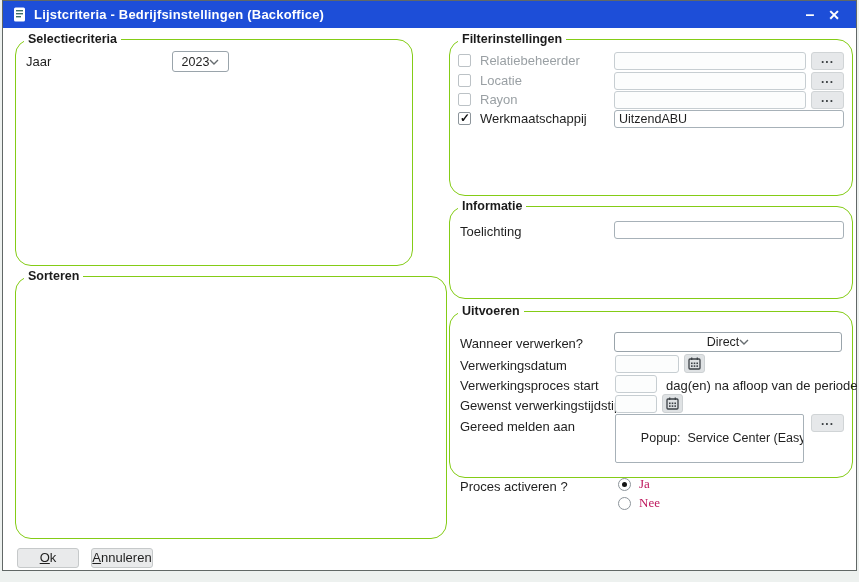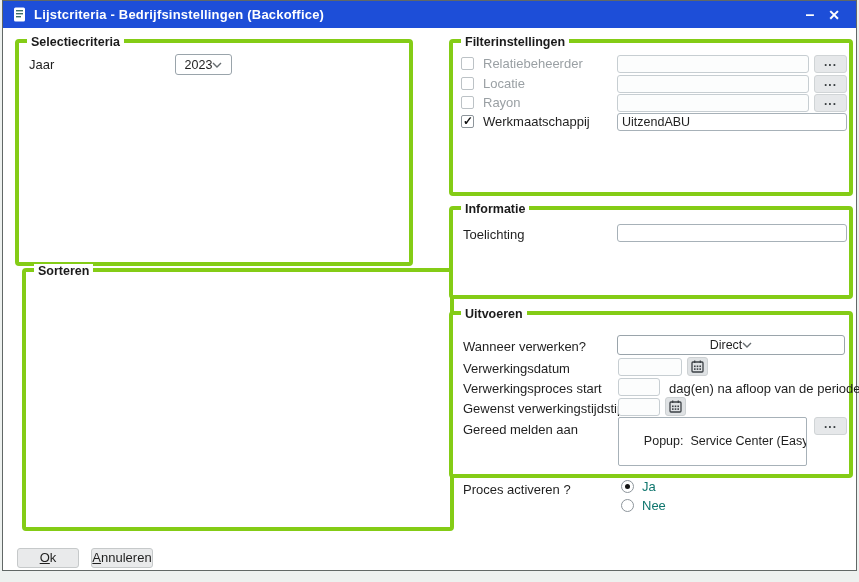--- a/index.html
+++ b/index.html
@@ -12,21 +12,21 @@
   
   .titlebar { height:27px; background:#1d4ed8; display:flex; align-items:center; padding:0 10px; }
   .title-icon { width:13px; height:15px; margin-right:8px; flex:0 0 auto; }
   .title-text { color:#ffffff; font-size:13px; font-weight:bold; letter-spacing:.2px; }
   .titlebar-spacer { flex:1; }
   .tb-btn { color:#ffffff; width:24px; height:22px; display:flex; align-items:center; justify-content:center;
             font-size:14px; font-weight:bold; cursor:default; }
   .tb-btn.min { font-size:16px; }
 
   
-  .group { position:absolute; border:4px solid #84cc16; border-radius:4px; background:#ffffff; }
+  .group { position:absolute; border:1px solid #84cc16; border-radius:16px; background:#ffffff; }
   .legend { position:absolute; top:-8px; left:8px; background:#ffffff; padding:0 4px;
             font-size:12.5px; font-weight:bold; color:#1b1b1b; white-space:nowrap; }
 
   .lbl { position:absolute; font-size:13px; color:#1f1f1f; white-space:nowrap; }
   .lbl.disabled { color:#9aa0a4; }
 
   .txt { position:absolute; border:1px solid #a7b1b8; border-radius:3px; background:#ffffff;
          font-family:"Liberation Sans", sans-serif; font-size:12.5px; color:#1f1f1f; padding:0 4px; height:18px; }
   .txt.dim { border-color:#c7ced2; background:#fcfdfd; }
 
@@ -46,21 +46,21 @@
               background:#ffffff; }
   .checkbox.disabled { border-color:#bcc2c6; }
   .checkbox.checked::after { content:"✓"; position:absolute; left:1px; top:-2px; font-size:12px;
               font-weight:bold; color:#111111; }
 
   .radio { position:absolute; display:flex; align-items:center; gap:8px; }
   .radio-circle { width:13px; height:13px; border:1px solid #8d959b; border-radius:50%;
                   background:#ffffff; position:relative; flex:0 0 auto; }
   .radio-circle.on::after { content:""; position:absolute; left:3px; top:3px; width:5px; height:5px;
                   border-radius:50%; background:#141414; }
-  .radio-label { font-size:13px; color:#0f766e; }
+  .radio-label { font-size:13px; color:#be185d;font-family:Liberation Serif, serif; }
 
   .listbox { position:absolute; border:1px solid #a7b1b8; border-radius:2px; background:#ffffff;
              font-size:12.5px; color:#1f1f1f; padding:2px 4px; white-space:pre; overflow:hidden; }
 
   .footer-btn { position:absolute; width:62px; height:20px; background:#e9eaeb; border:1px solid #c6c9ca;
                 border-radius:3px; font-size:13px; color:#1f1f1f; display:block; text-align:center;
                 line-height:18px; }
   .footer-btn::first-letter { text-decoration:underline; }
 </style>
 </head>
@@ -85,21 +85,21 @@
     <span class="legend">Selectiecriteria</span>
     <span class="lbl" style="left:10px; top:14px;">Jaar</span>
     <div class="select" style="left:156px; top:11px; width:57px; height:21px;">
       <span>2023</span>
       <svg class="chev" viewBox="0 0 10 6">
           <polyline points="1,1 5,5 9,1" fill="none" stroke="#666c70" stroke-width="1.4"></polyline>
         </svg>
     </div>
   </div>
 
-  <div class="group" style="left:12px; top:267px; width:432px; height:263px;margin-left:7px;">
+  <div class="group" style="left:12px; top:275px; width:432px; height:263px;">
     <span class="legend">Sorteren</span>
   </div>
 
   <div class="group" style="left:446px; top:38px; width:404px; height:157px;">
     <span class="legend">Filterinstellingen</span>
 
     <span class="checkbox disabled" style="left:8px; top:14px;"></span>
     <span class="lbl disabled" style="left:30px; top:13px;">Relatiebeheerder</span>
     <input class="txt dim" style="left: 164px; top: 12px; width: 192px;" value="">
     <span class="browse-btn" style="left:361px; top:12px; width:33px; height:18px;">...</span>

